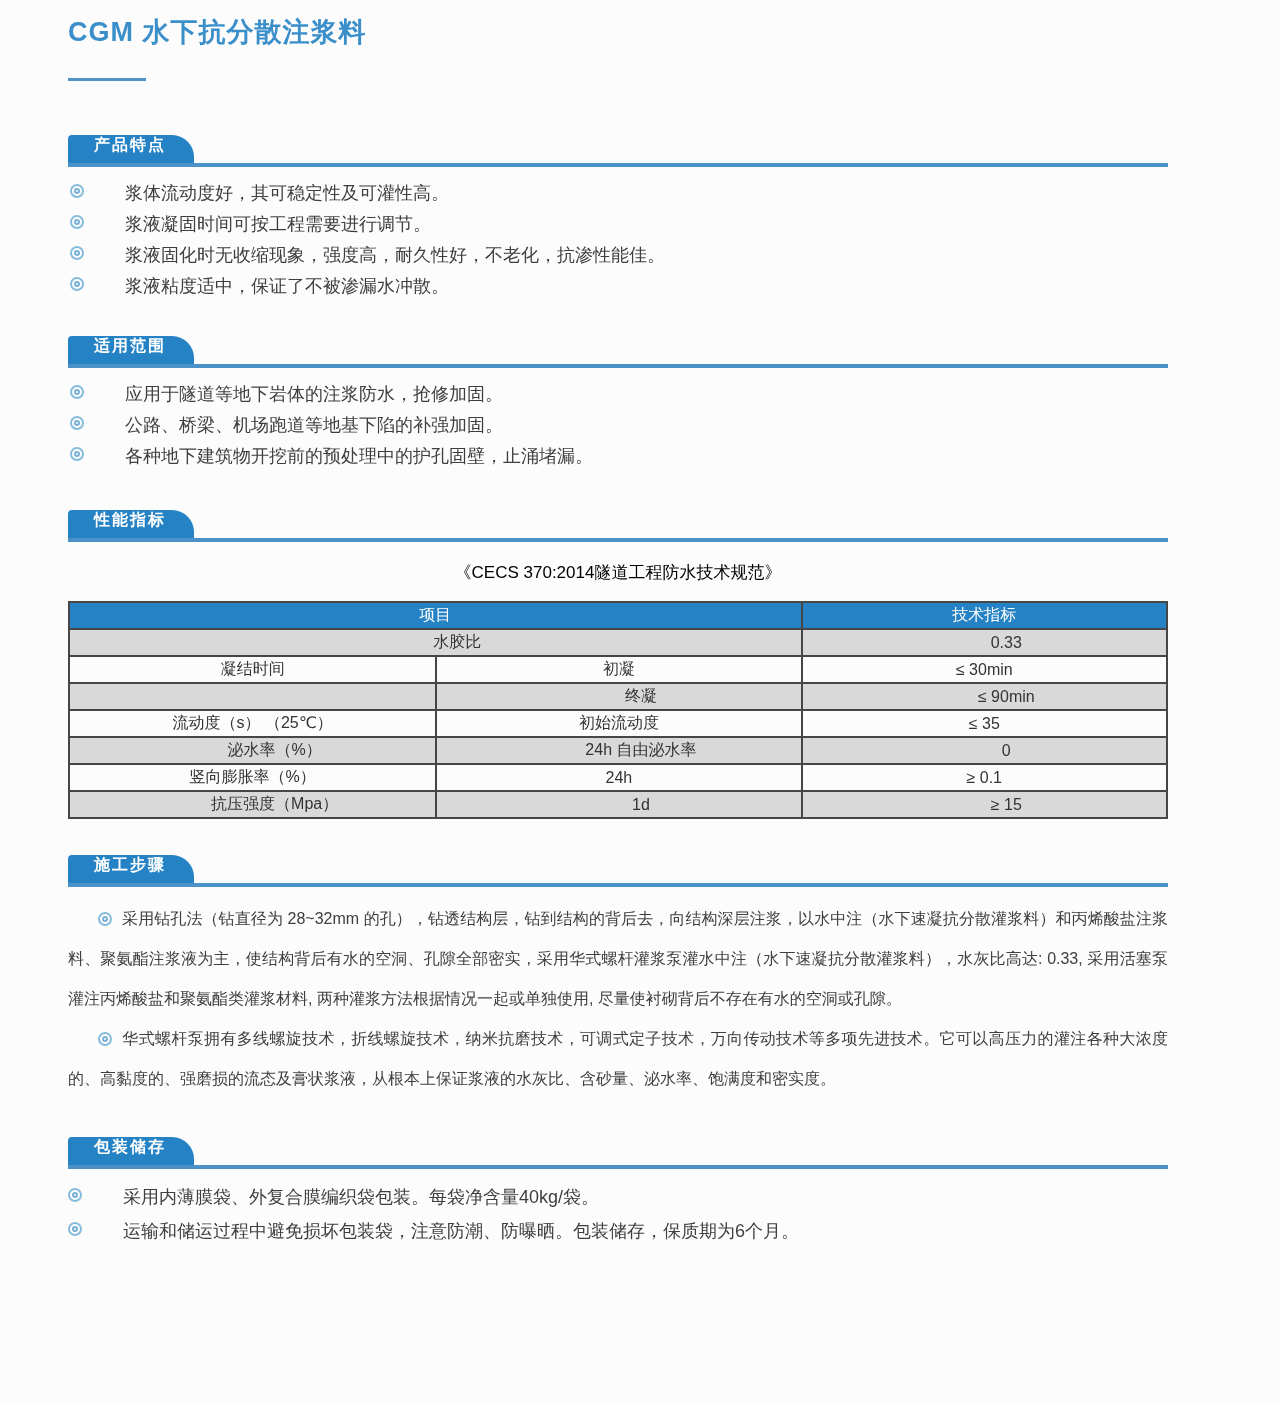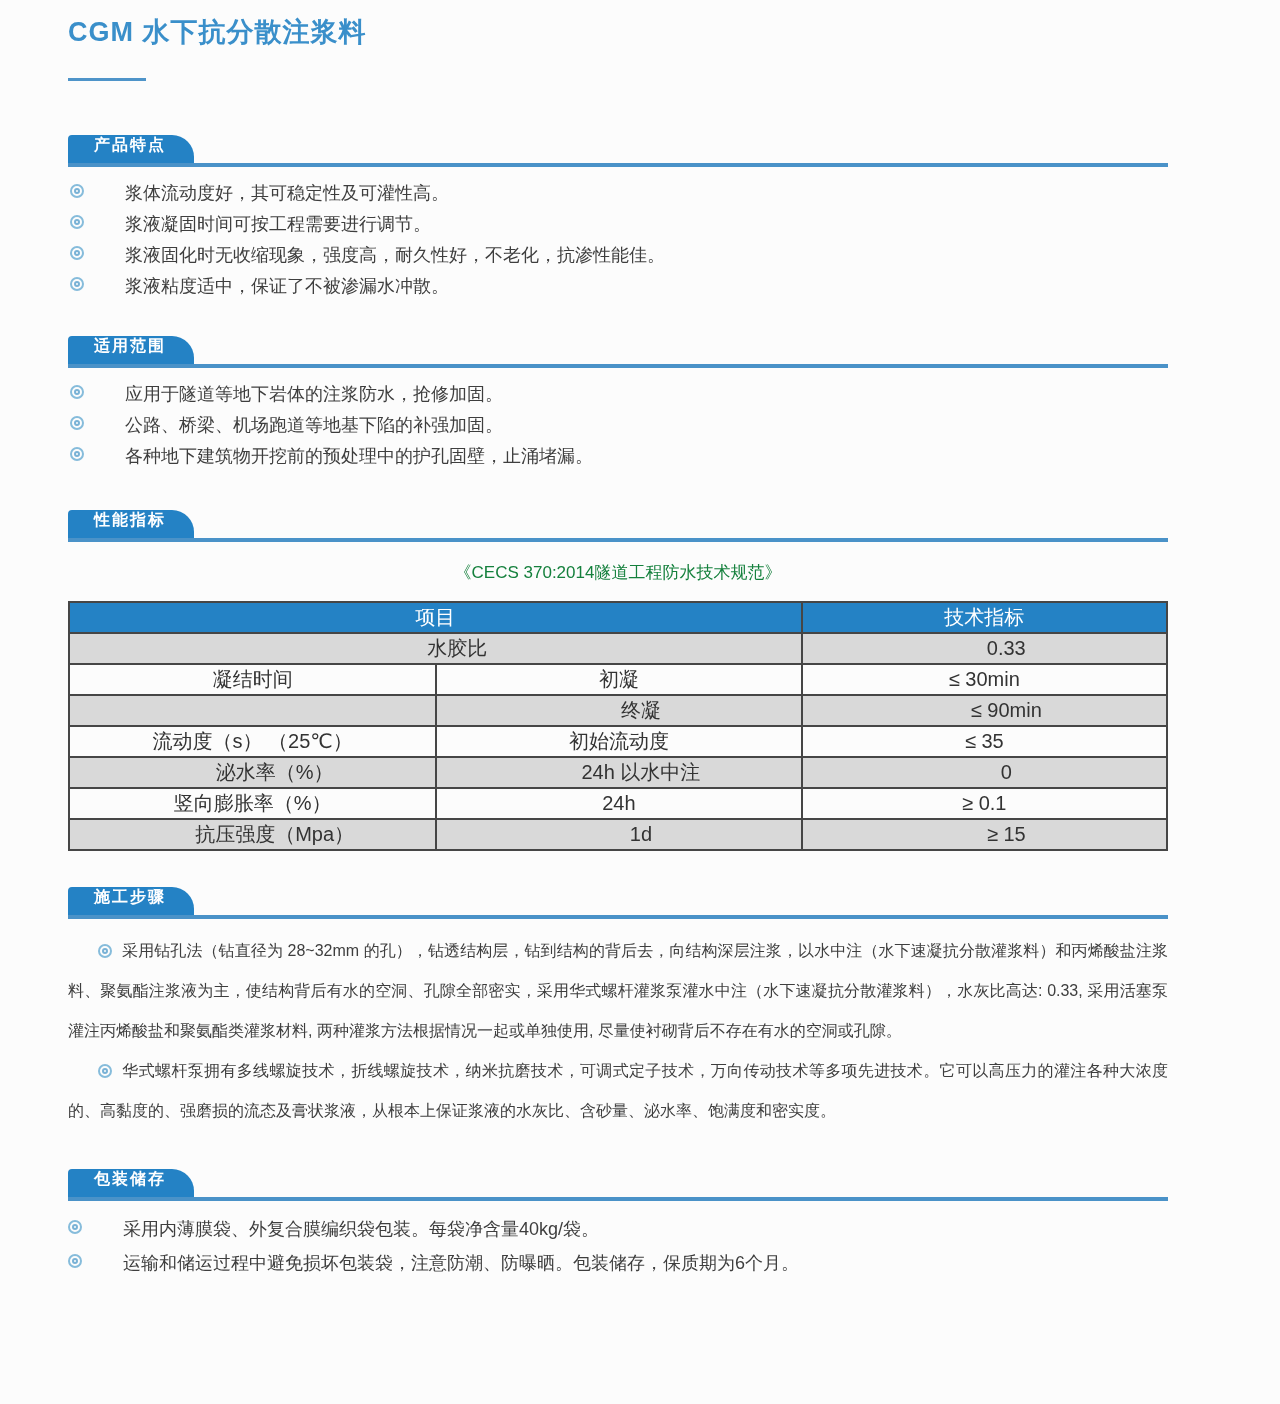--- a/index.html
+++ b/index.html
@@ -44,24 +44,24 @@
 
   
   .sec-features  { margin-top:54px; }
   .sec-scope     { margin-top:40px; }
   .sec-perf      { margin-top:44px; }
   .sec-steps     { margin-top:36px; }
   .sec-pack      { margin-top:38px; }
 
   
   .standards { margin-top:16px; text-align:center; }
-  .standard-line { font-size:17px; line-height:29px; color:#15803d; }
-
-  
-  table.perf { width:100%; border-collapse:collapse; margin-top:14px; text-align:center; font-size:20px; color:#333333; }
+  .standard-line { font-size:17px; line-height:29px; color:#000000; }
+
+  
+  table.perf { width:100%; border-collapse:collapse; margin-top:14px; text-align:center; font-size:16px; color:#333333; }
   table.perf td { border:2px solid #464646; height:27px; padding:1px 4px; }
   table.perf .thead td { background:#2482c5; color:#ffffff; }
   table.perf tr.gray td { background:#d9d9d9;padding-left:48px; }
 
   
   .paras { margin-top:12px; }
   .para { font-size:16px; line-height:40px; text-align:justify; text-indent:30px; color:#3e3e3e; }
   .para .ring.inline { display:inline-block; vertical-align:-2px; margin:0 10px 0 0; }
 
   
@@ -158,21 +158,21 @@
           <td>终凝</td>
           <td>≤ 90min</td>
         </tr>
         <tr>
           <td>流动度（s） （25℃）</td>
           <td>初始流动度</td>
           <td>≤ 35</td>
         </tr>
         <tr class="gray">
           <td>泌水率（%）</td>
-          <td>24h 以水中注</td>
+          <td>24h 自由泌水率</td>
           <td>0</td>
         </tr>
         <tr>
           <td>竖向膨胀率（%）</td>
           <td>24h</td>
           <td>≥ 0.1</td>
         </tr>
         <tr class="gray">
           <td>抗压强度（Mpa）</td>
           <td>1d</td>

